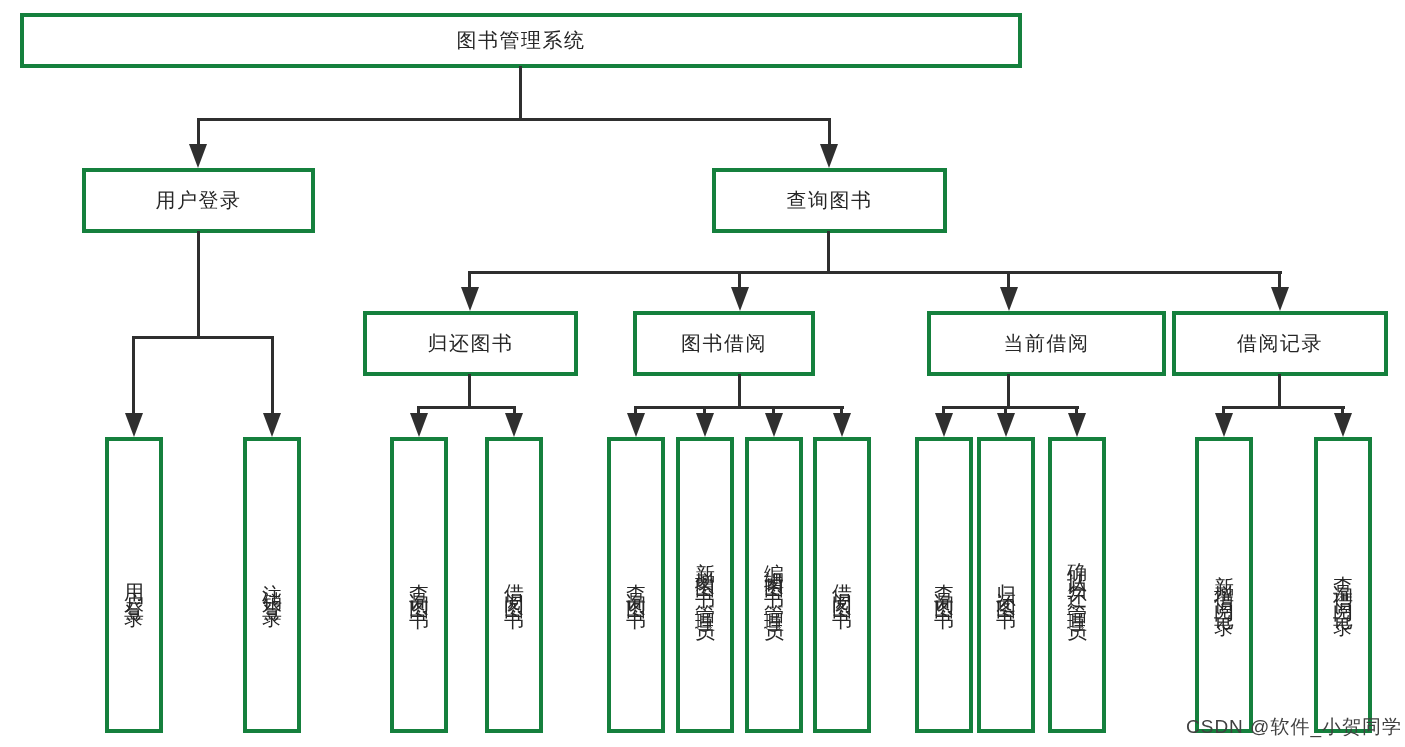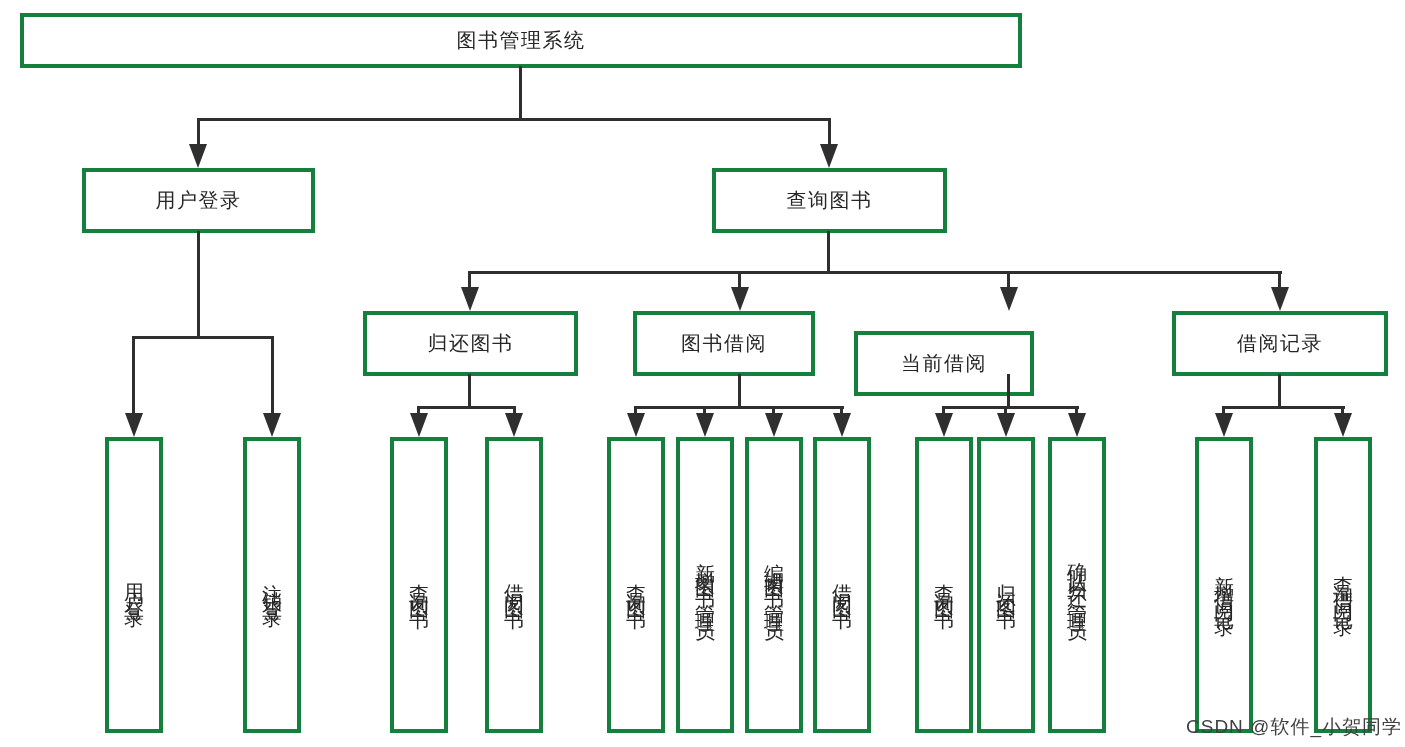--- a/index.html
+++ b/index.html
@@ -55,21 +55,21 @@
   <div class="box hbox" style="left:20px;top:13px;width:1002px;height:55px;">图书管理系统</div>
 
   <div class="box hbox" style="left:82px;top:168px;width:233px;height:65px;">用户登录</div>
 
   <div class="box hbox" style="left:712px;top:168px;width:235px;height:65px;">查询图书</div>
 
   <div class="box hbox" style="left:363px;top:311px;width:215px;height:65px;">归还图书</div>
 
   <div class="box hbox" style="left:633px;top:311px;width:182px;height:65px;">图书借阅</div>
 
-  <div class="box hbox" style="left:854px;top:311px;width:180px;height:65px;margin-top:20px;">当前借阅</div>
+  <div class="box hbox" style="left:927px;top:311px;width:239px;height:65px;">当前借阅</div>
 
   <div class="box hbox" style="left:1172px;top:311px;width:216px;height:65px;">借阅记录</div>
 
   <div class="box vbox" style="left:105px;">用户登录</div>
   <div class="box vbox" style="left:243px;">注销登录</div>
   <div class="box vbox" style="left:390px;">查询图书</div>
   <div class="box vbox" style="left:485px;">借阅图书</div>
   <div class="box vbox" style="left:607px;">查询图书</div>
   <div class="box vbox" style="left:676px;">新增图书（管理员）</div>
   <div class="box vbox" style="left:745px;">编辑图书（管理员）</div>

